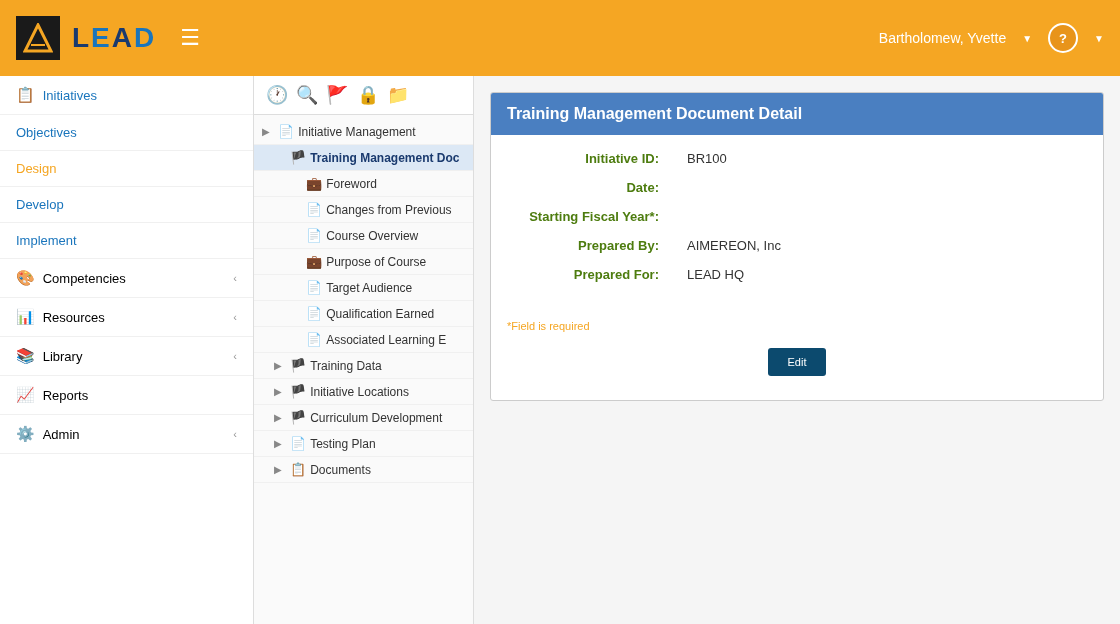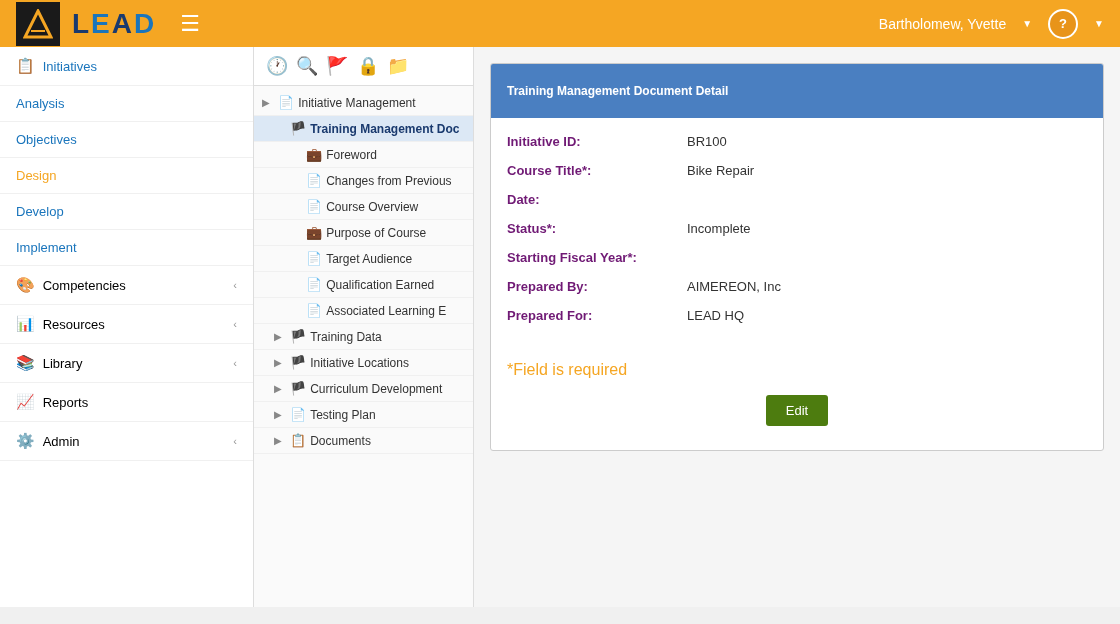--- a/index.html
+++ b/index.html
@@ -1,21 +1,21 @@
 <!DOCTYPE html>
 <html><head>
   <meta charset="utf-8">
   <style>
     * { box-sizing: border-box; margin: 0; padding: 0; }
     body { font-family: Arial, sans-serif; font-size: 13px; background: #f0f0f0; height: 624px; width: 1120px; overflow: hidden; }
 
     
     .top-nav {
       background: #f5a623;
-      height: 47px;
+      height: 76px;
       display: flex;
       align-items: center;
       padding: 0 16px;
       justify-content: space-between;
     }
     .logo-area {
       display: flex;
       align-items: center;
       gap: 12px;
     }
@@ -170,59 +170,59 @@
       padding: 16px;
     }
     .detail-card {
       background: white;
       border: 1px solid #ccc;
       border-radius: 3px;
     }
     .detail-header {
       background: #4a7fc1;
       color: white;
-      padding: 20px 16px;
-      font-size: 12px;
+      padding: 12px 16px;
+      font-size: 16px;
       font-weight: bold;
       border-radius: 2px 2px 0 0;
     }
     .detail-body {
       padding: 16px;
     }
     .detail-row {
       display: flex;
       align-items: flex-start;
       margin-bottom: 14px;
     }
     .detail-label {
-      color: #701a75;
+      color: #4d7c0f;
       font-weight: bold;
-      text-align: left;
+      text-align: right;
       width: 180px;
       flex-shrink: 0;
-      padding-right: 8px;
+      padding-right: 28px;
     }
     .detail-value {
       color: #333;
       flex: 1;
     }
     .required-note {
       color: #f5a623;
-      font-size: 16px;
+      font-size: 11px;
       margin-top: 8px;
       padding: 0 16px 8px;
     }
     .edit-btn {
-      background: #4d7c0f;
+      background: #0c4a6e;
       color: white;
       border: none;
       padding: 8px 20px;
       cursor: pointer;
       border-radius: 3px;
-      font-size: 13px;
+      font-size: 11px;
       display: block;
       margin: 8px auto 24px;
     }
   </style>
 </head>
 <body>
 
 <div class="top-nav">
   <div class="logo-area">
     <div class="logo-box">
@@ -250,25 +250,20 @@
 
   <div class="sidebar">
     <div class="sidebar-item blue">
       <div class="sidebar-item-content">
         <span class="sidebar-icon">📋</span>
         <span>Initiatives</span>
       </div>
     </div>
     <div class="sidebar-item blue">
       <div class="sidebar-item-content">
-        <span>Analysis</span>
-      </div>
-    </div>
-    <div class="sidebar-item blue">
-      <div class="sidebar-item-content">
         <span>Objectives</span>
       </div>
     </div>
     <div class="sidebar-item selected-orange">
       <div class="sidebar-item-content">
         <span>Design</span>
       </div>
     </div>
     <div class="sidebar-item blue">
       <div class="sidebar-item-content">
@@ -416,30 +411,22 @@
     <div class="detail-card">
       <div class="detail-header">
         <span>Training Management Document Detail</span>
       </div>
       <div class="detail-body">
         <div class="detail-row">
           <span class="detail-label">Initiative ID:</span>
           <span class="detail-value">BR100</span>
         </div>
         <div class="detail-row">
-          <span class="detail-label">Course Title*:</span>
-          <span class="detail-value">Bike Repair</span>
-        </div>
-        <div class="detail-row">
           <span class="detail-label">Date:</span>
           <span class="detail-value"></span>
-        </div>
-        <div class="detail-row">
-          <span class="detail-label">Status*:</span>
-          <span class="detail-value">Incomplete</span>
         </div>
         <div class="detail-row">
           <span class="detail-label">Starting Fiscal Year*:</span>
         </div>
         <div class="detail-row">
           <span class="detail-label">Prepared By:</span>
           <span class="detail-value">AIMEREON, Inc</span>
         </div>
         <div class="detail-row">
           <span class="detail-label">Prepared For:</span>

